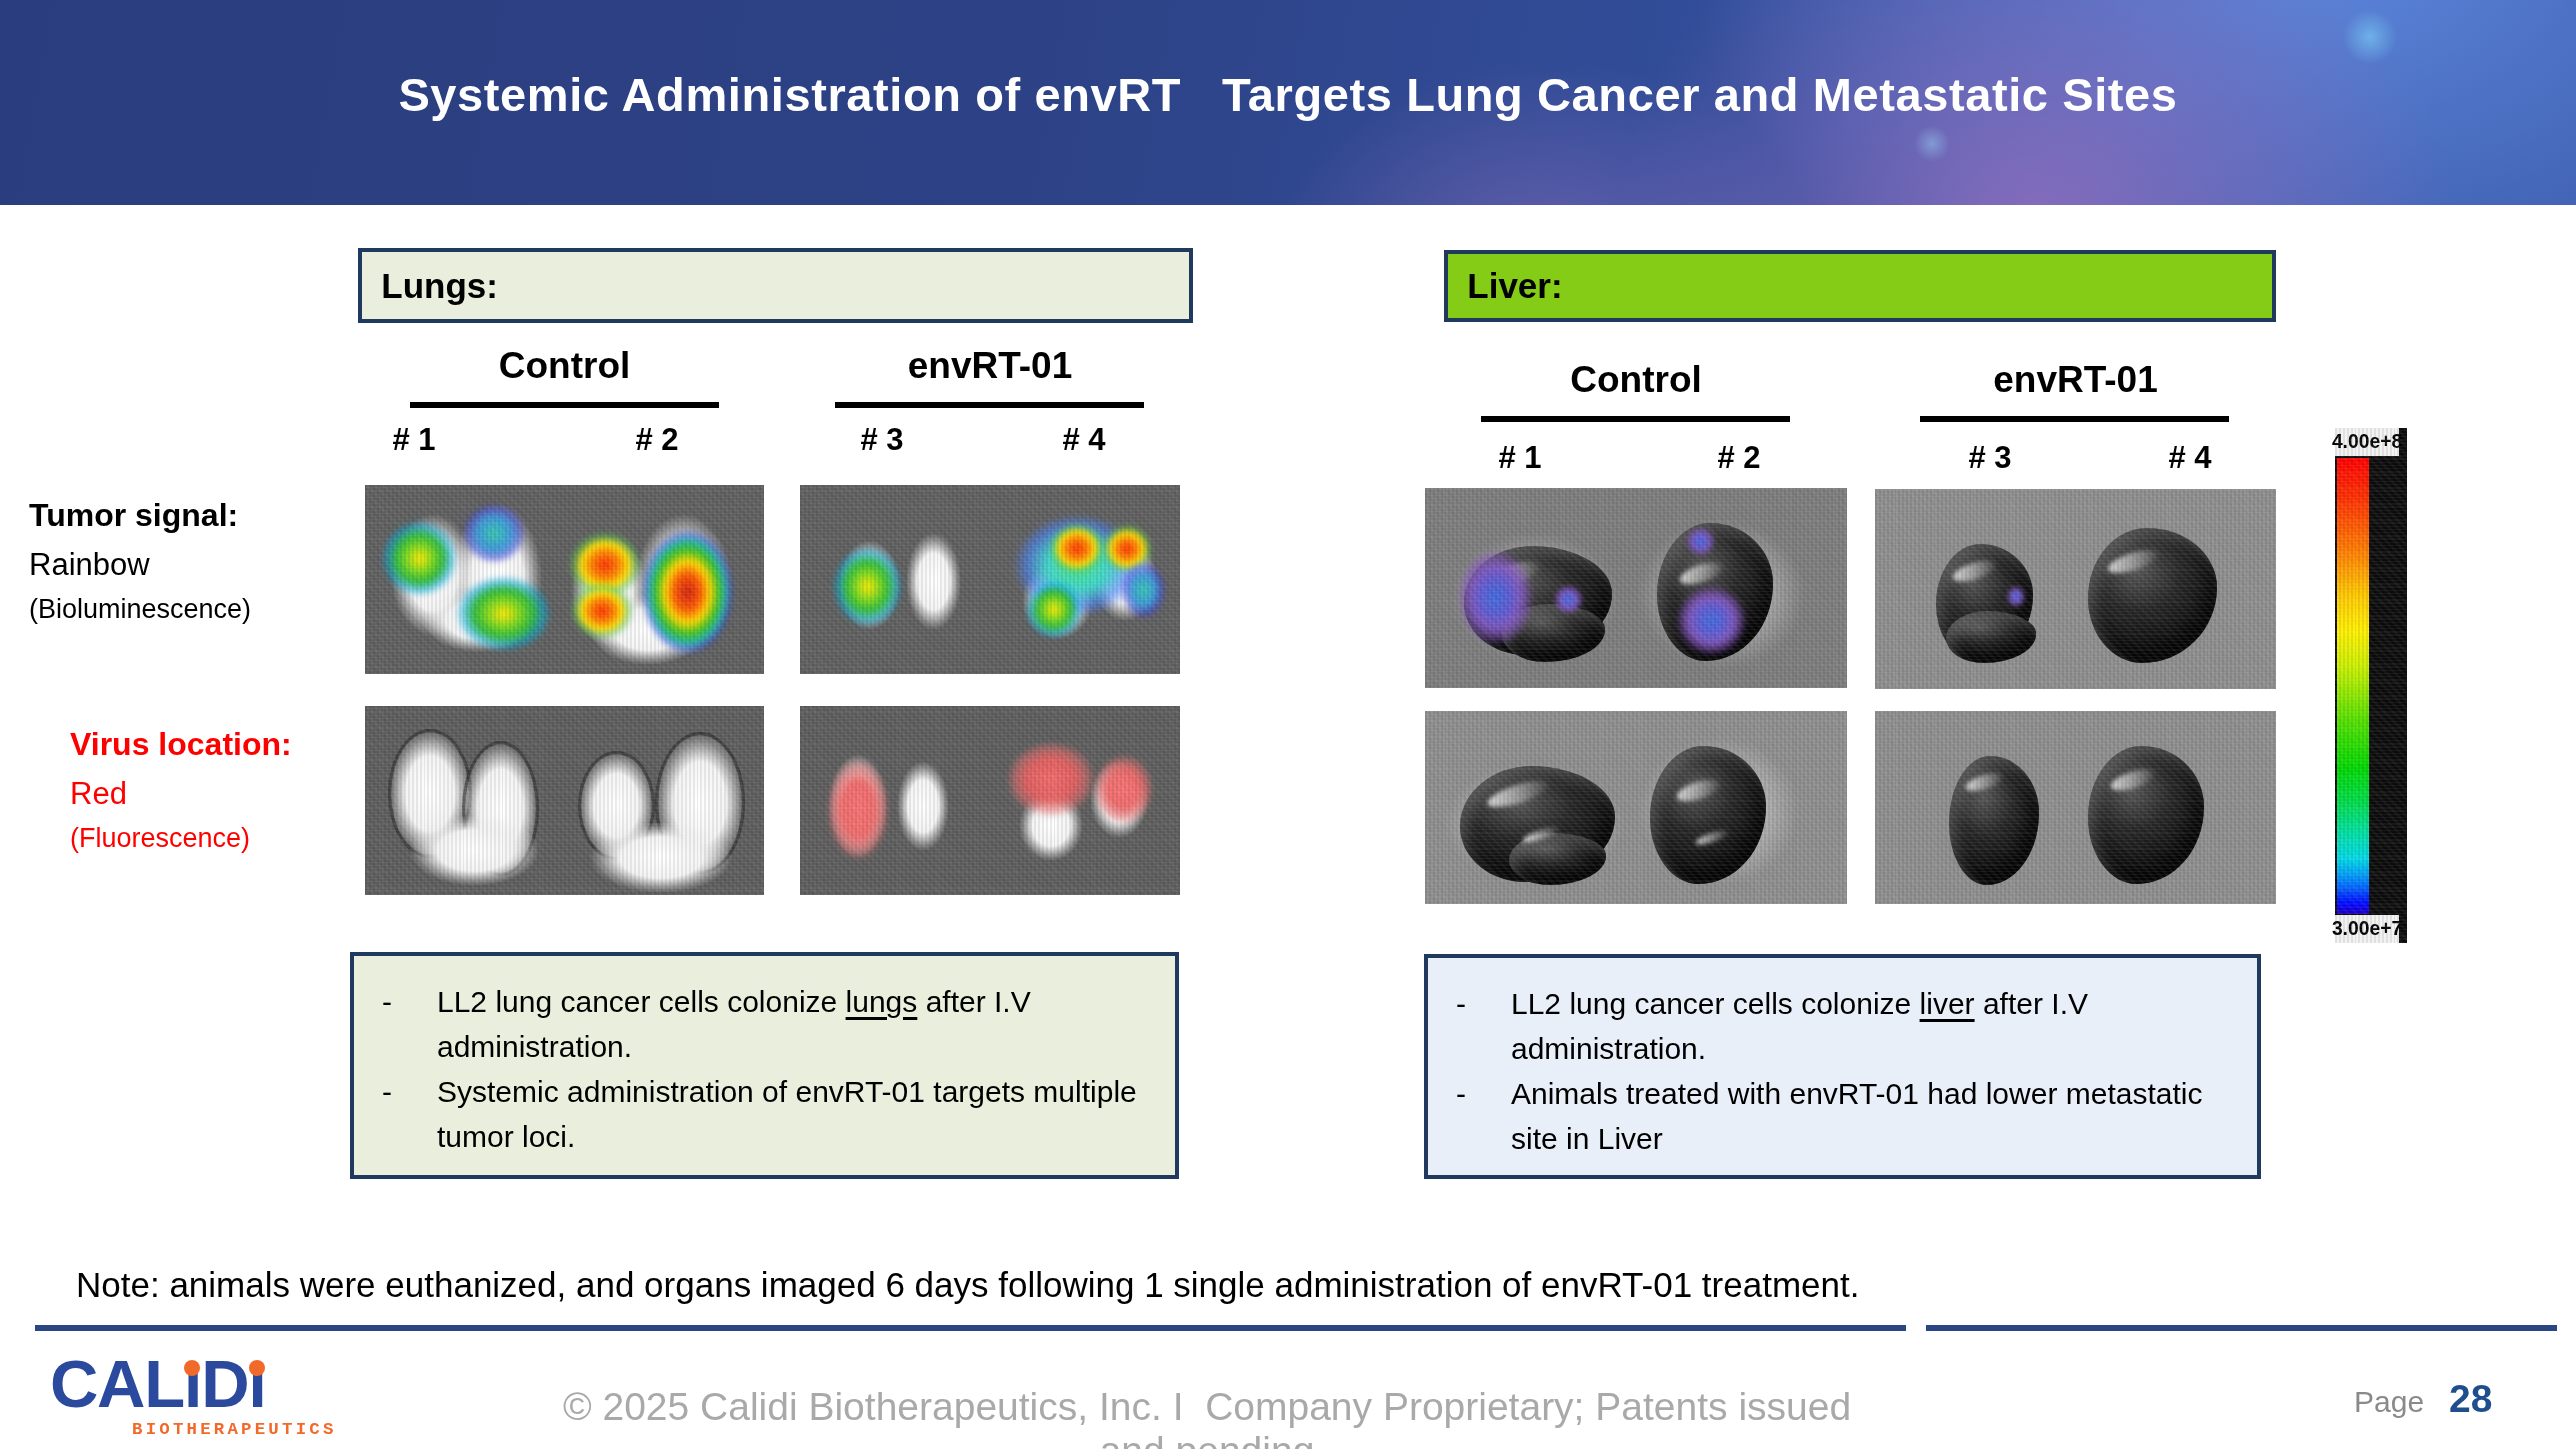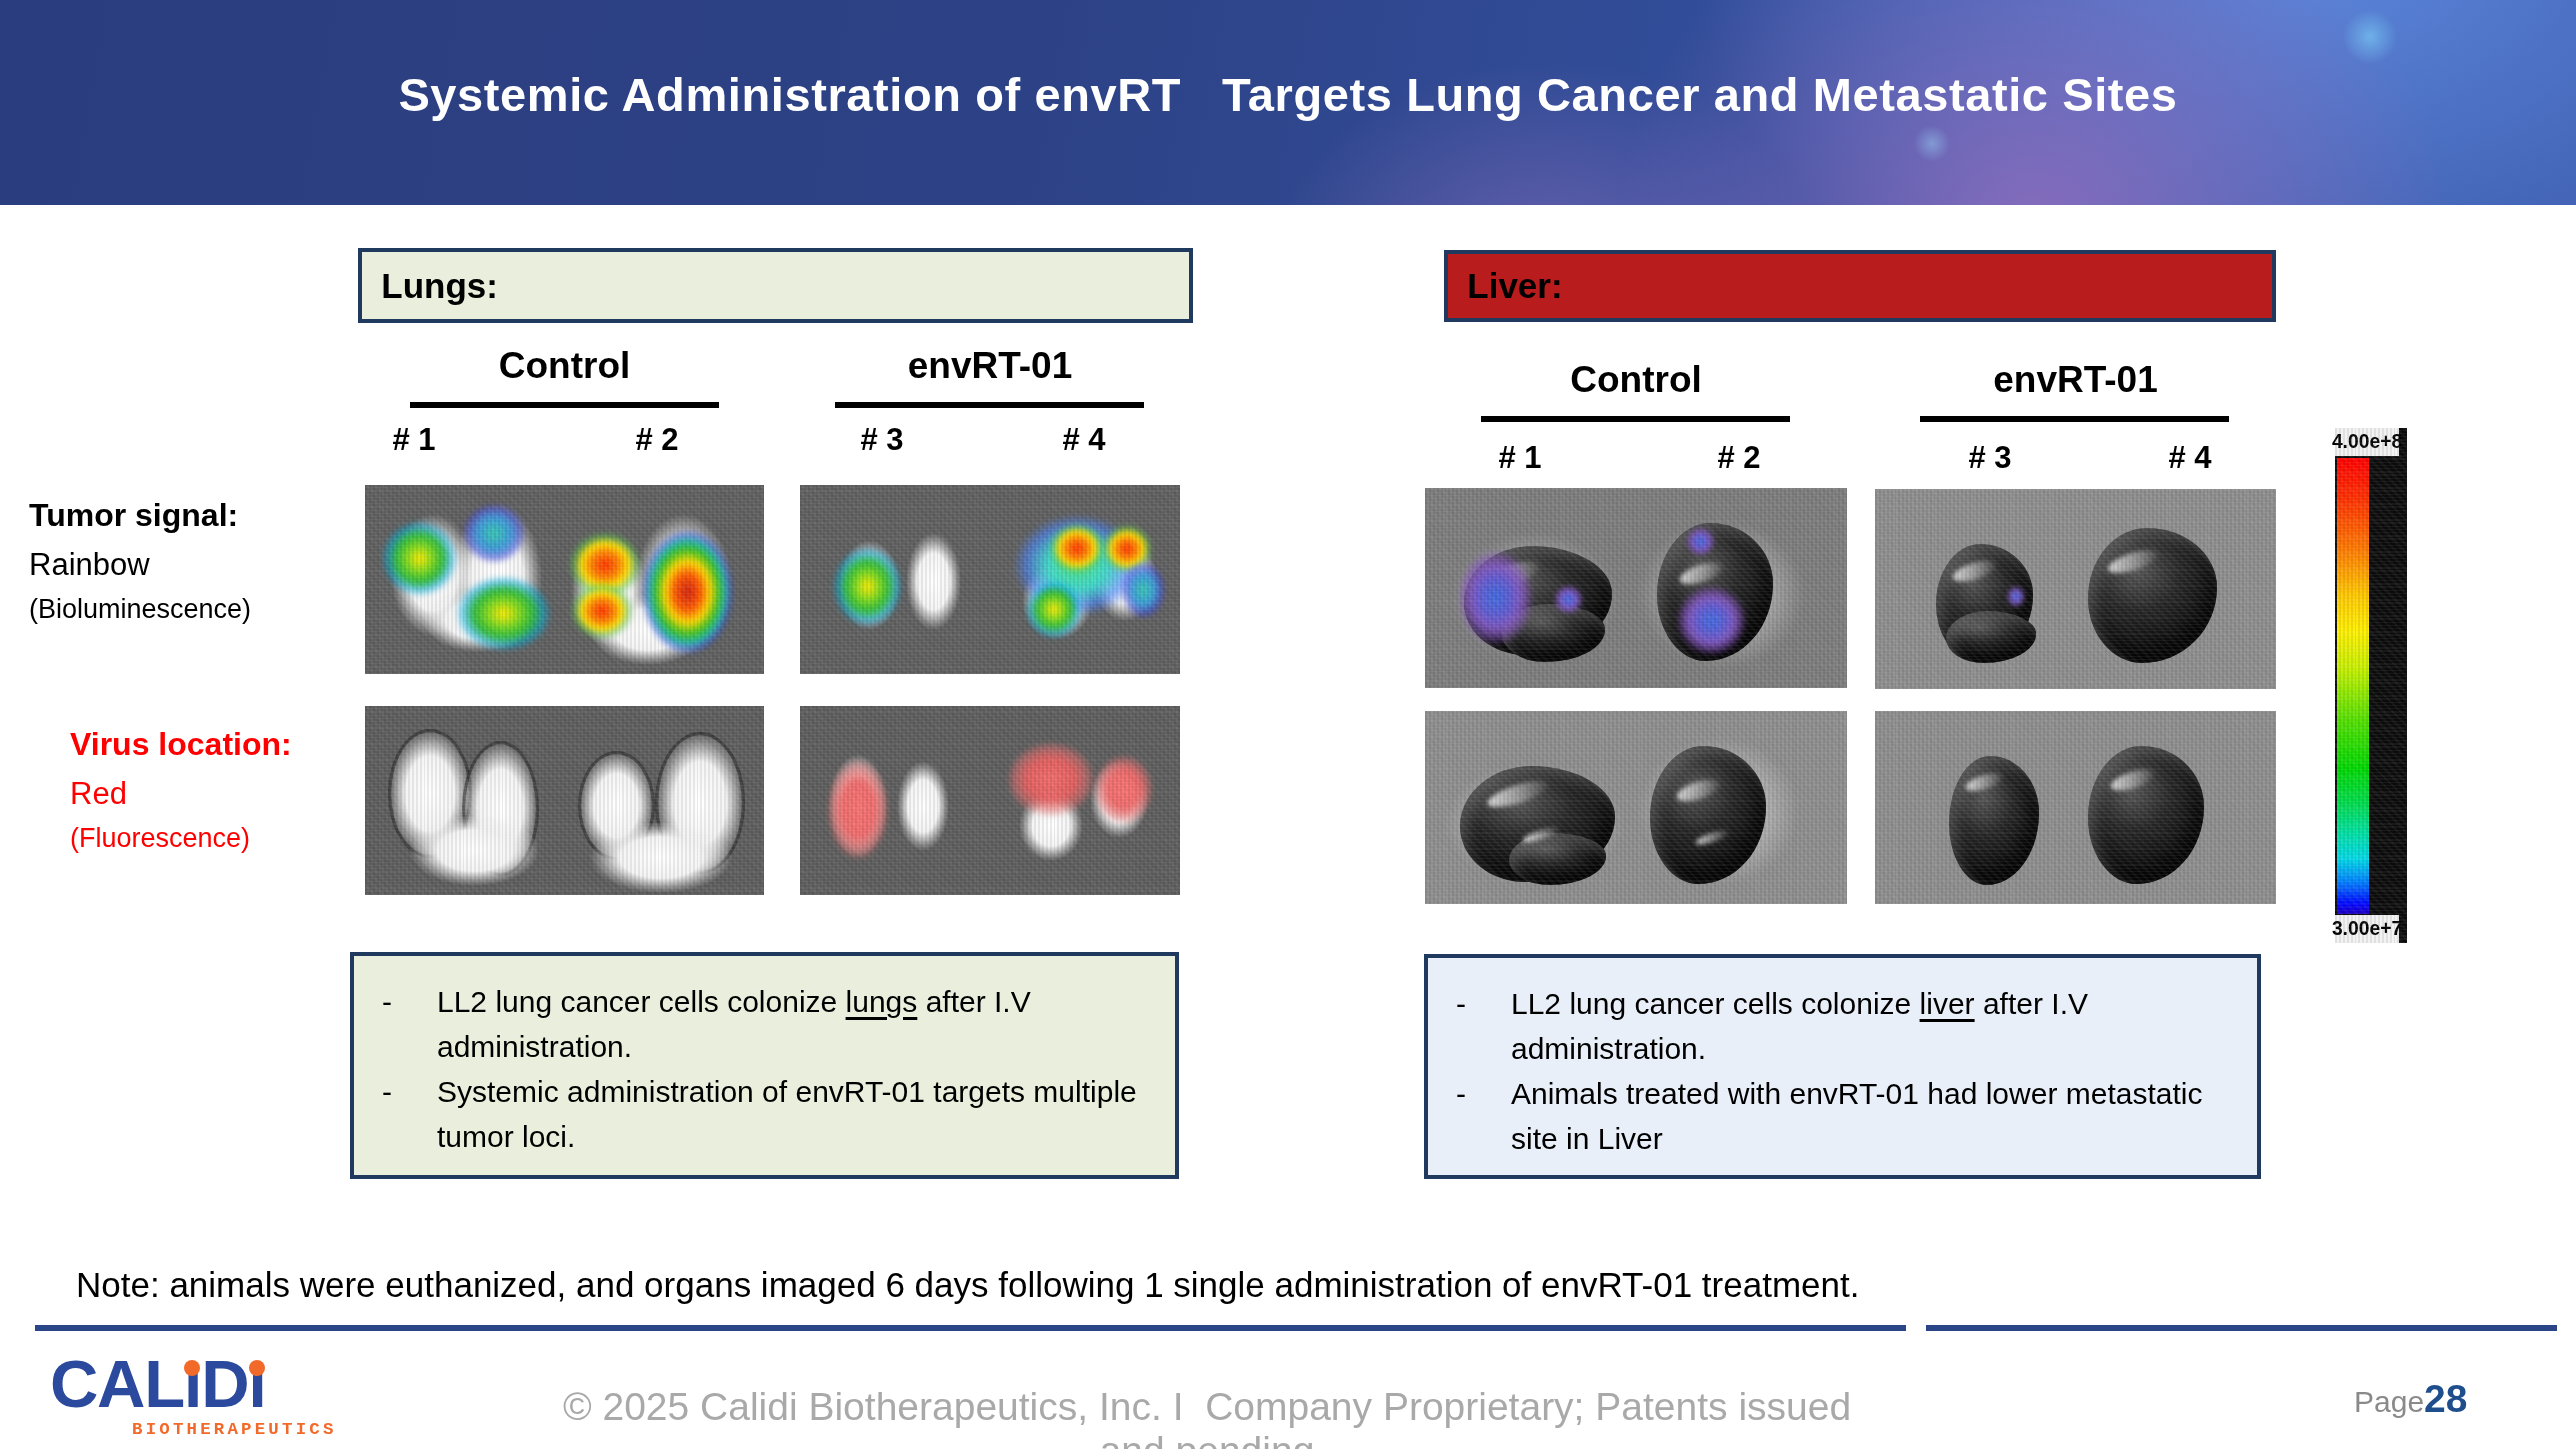--- a/index.html
+++ b/index.html
@@ -16,21 +16,21 @@
       radial-gradient(837px 580px at 90% -25%, rgba(96,140,225,.9), rgba(96,140,225,0) 75%),
       radial-gradient(399px 309px at 60% 135%, rgba(150,115,195,.55), rgba(150,115,195,0) 70%),
       linear-gradient(100deg,#2a3d7e 0%,#2d4286 40%,#33509e 72%,#3a57a8 100%);}
   .slide-title{position:absolute;top:67px;left:0;width:2576px;text-align:center;
     font-size:47px;font-weight:bold;color:#ffffff;white-space:pre-wrap;letter-spacing:0.6px;}
 
   
   .panel-label{position:absolute;display:flex;align-items:center;
     border:4.5px solid #1f3a5e;font-size:35px;font-weight:bold;padding-left:19.3px;box-sizing:border-box;}
   .panel-label.green{background:#e9efdc;}
-  .panel-label.blue{background:#b91c1c;}
+  .panel-label.blue{background:#84cc16;}
 
   
   .grp-header{position:absolute;text-align:center;font-size:37px;font-weight:bold;}
   .grp-underline{position:absolute;height:5.8px;background:#000;}
   .sample-label{position:absolute;width:90px;text-align:center;font-size:31px;font-weight:600;}
 
   
   .organ-img{position:absolute;overflow:hidden;}
   .grain::after{content:"";position:absolute;inset:0;pointer-events:none;background-image:
       repeating-linear-gradient(0deg,rgba(255,255,255,.055) 0 1.3px,transparent 1.3px 3.2px),
@@ -83,21 +83,21 @@
   
   .bottom-note{position:absolute;font-size:35px;color:#000;}
   .divider{position:absolute;height:6.4px;background:#2a4686;}
   .logo-row{position:relative;font-size:67px;font-weight:bold;color:#2b4a9e;letter-spacing:-1.3px;line-height:1;}
   .ii{position:relative;display:inline-block;}
   .idot{position:absolute;top:10.3px;left:50%;transform:translateX(-50%);
     width:16px;height:16px;border-radius:50%;background:#f26a2a;}
   .logo-sub{margin-top:2.6px;margin-left:82px;font-size:17.4px;font-weight:bold;letter-spacing:3.2px;
     color:#f26a2a;font-family:"Liberation Mono",monospace;}
   .copyright{position:absolute;text-align:center;font-size:39px;color:#a9a9a9;white-space:pre-wrap;}
-  .page-ind{position:absolute;display:flex;align-items:baseline;gap:0;}
+  .page-ind{position:absolute;display:flex;align-items:baseline;gap:25px;}
   .page-label{font-size:30px;color:#8a8a8a;}
   .page-num{font-size:39px;font-weight:bold;color:#1f4e8c;text-align:right;}
 </style>
 </head>
 <body>
 
 <div class="slide">
 
   <div class="banner">
     <div class="slide-title">Systemic Administration of envRT   Targets Lung Cancer and Metastatic Sites</div>

